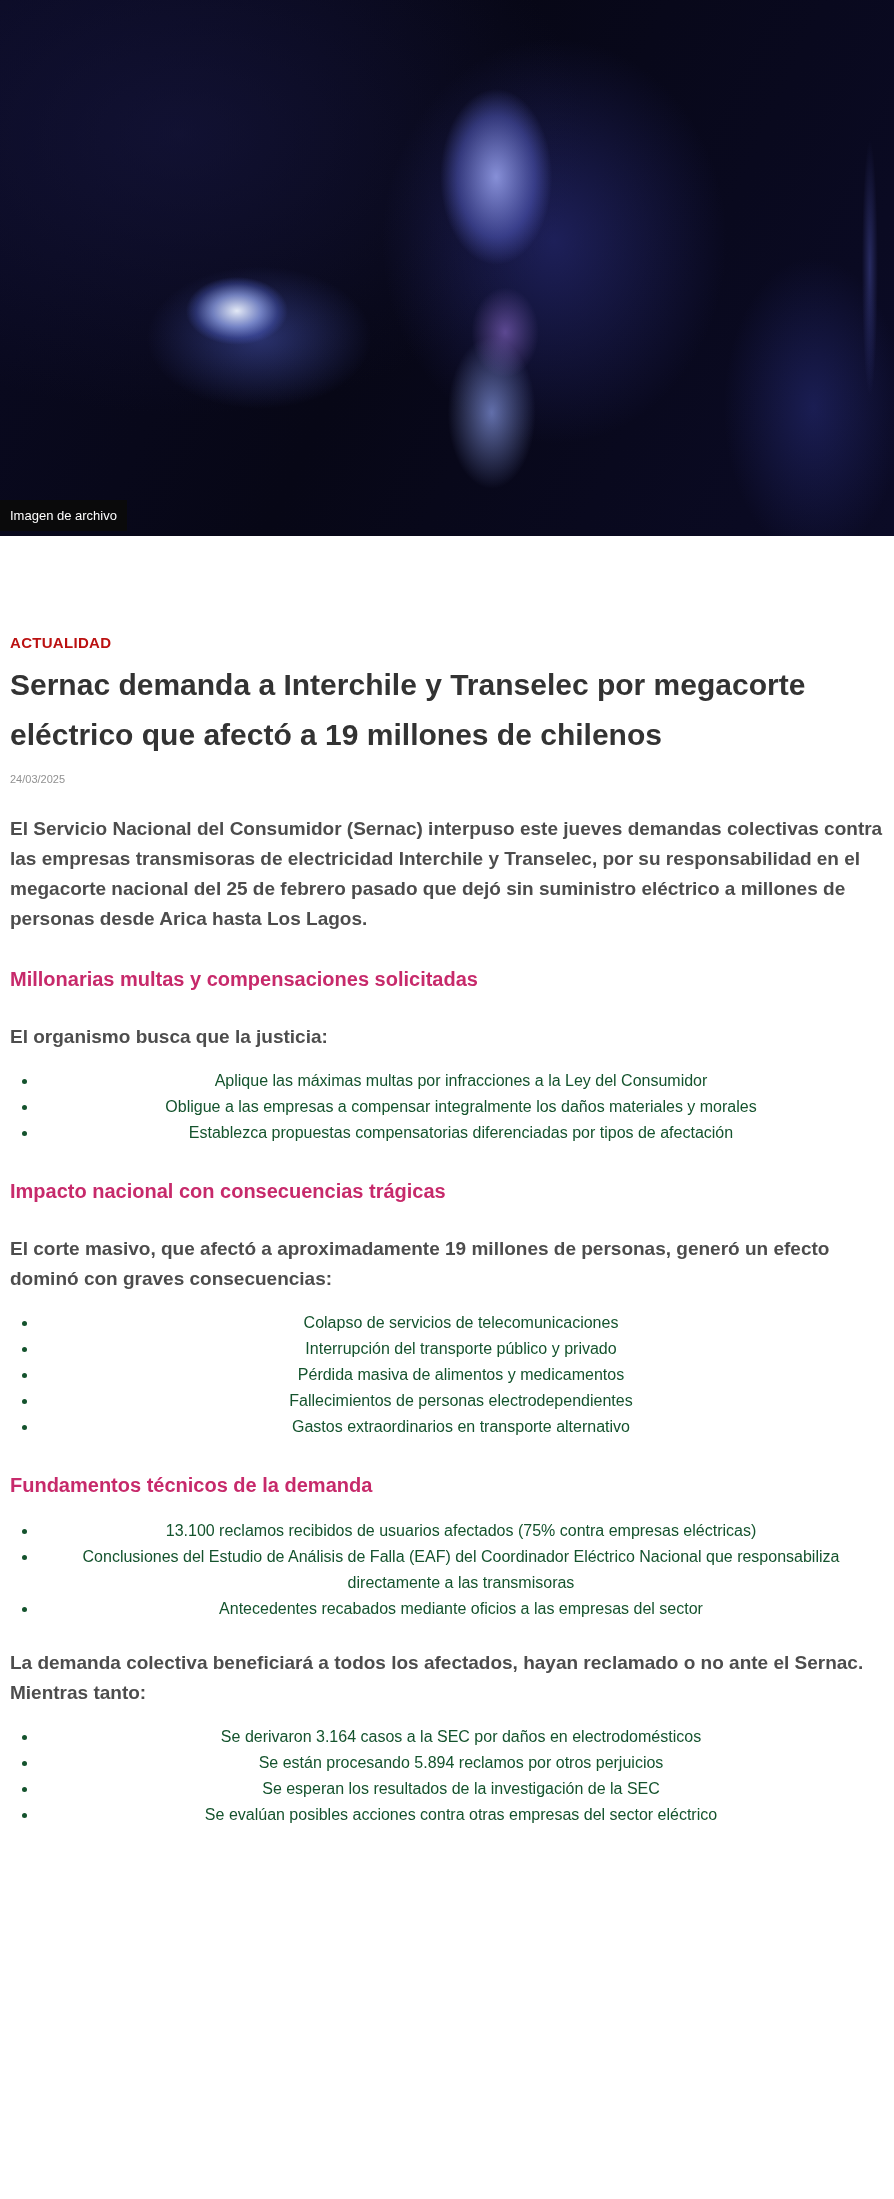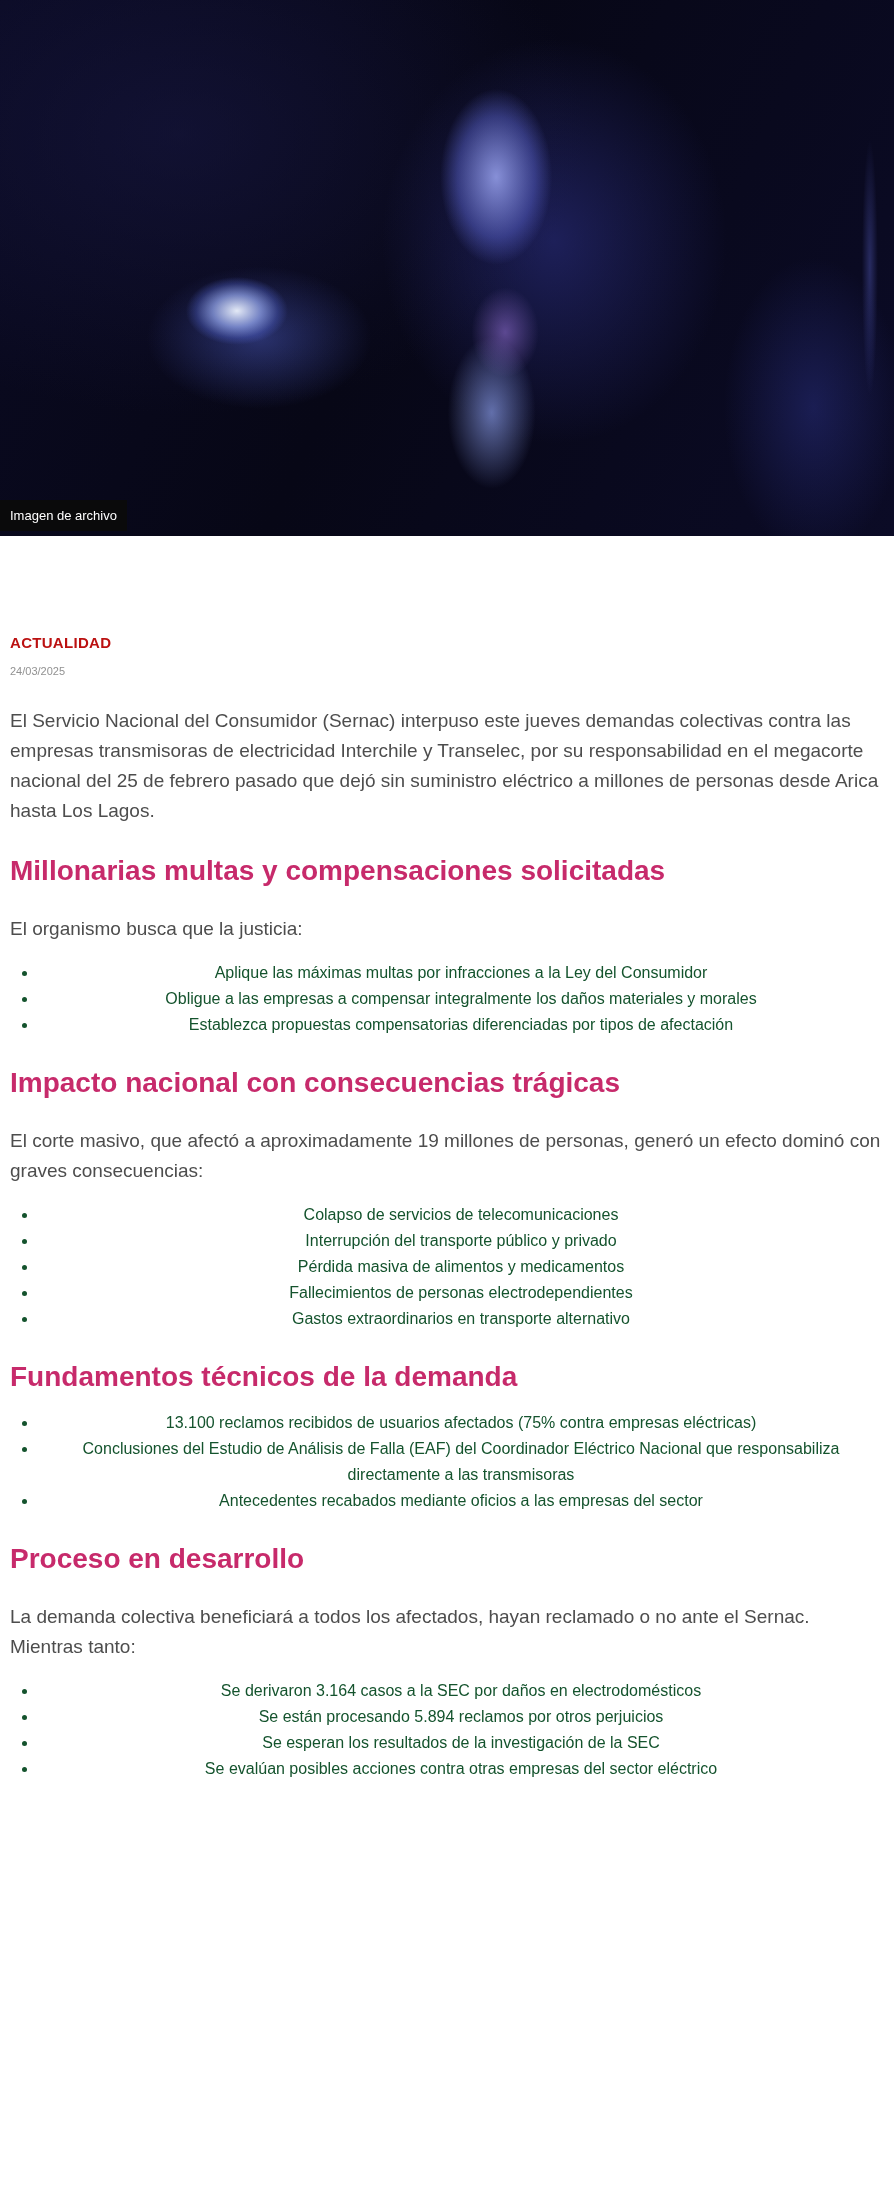--- a/index.html
+++ b/index.html
@@ -74,25 +74,26 @@
     margin-top: 10px;
     color: #919191;
     font-size: 11px;
     line-height: 18px;
   }
   p {
     margin: 26px 0 0;
     color: #4d4d4d;
     font-size: 19px;
     line-height: 30px;
+    font-weight: bold;
   }
   h2.section-heading {
     margin: 28px 0 0;
     color: var(--heading_pink, #c72a6b);
-    font-size: 28px;
+    font-size: 20px;
     line-height: 34px;
     font-weight: bold;
   }
   ul.bullets {
     margin: 16px 0 0;
     padding: 0 0 0 28px;
   }
   ul.bullets li {
     color: #14532d;
     font-size: 16px;
@@ -107,20 +108,21 @@
 
   <figure class="hero" style="margin:0">
     <div></div>
     <figcaption class="hero-caption">Imagen de archivo</figcaption>
   </figure>
 
   <div class="content">
 
     <div class="category">ACTUALIDAD</div>
 
+    <h1 class="title">Sernac demanda a Interchile y Transelec por megacorte eléctrico que afectó a 19 millones de chilenos</h1>
 
     <div class="date">24/03/2025</div>
 
     <p>El Servicio Nacional del Consumidor (Sernac) interpuso este jueves demandas colectivas contra las empresas transmisoras de electricidad Interchile y Transelec, por su responsabilidad en el megacorte nacional del 25 de febrero pasado que dejó sin suministro eléctrico a millones de personas desde Arica hasta Los Lagos.</p>
 
     <section>
       <h2 class="section-heading">Millonarias multas y compensaciones solicitadas</h2>
       <p>El organismo busca que la justicia:</p>
       <ul class="bullets">
         <li>Aplique las máximas multas por infracciones a la Ley del Consumidor</li>
@@ -144,21 +146,20 @@
     <section>
       <h2 class="section-heading">Fundamentos técnicos de la demanda</h2>
       <ul class="bullets">
         <li>13.100 reclamos recibidos de usuarios afectados (75% contra empresas eléctricas)</li>
         <li>Conclusiones del Estudio de Análisis de Falla (EAF) del Coordinador Eléctrico Nacional que responsabiliza directamente a las transmisoras</li>
         <li>Antecedentes recabados mediante oficios a las empresas del sector</li>
       </ul>
     </section>
 
     <section>
-      <h2 class="section-heading">Proceso en desarrollo</h2>
       <p>La demanda colectiva beneficiará a todos los afectados, hayan reclamado o no ante el Sernac. Mientras tanto:</p>
       <ul class="bullets">
         <li>Se derivaron 3.164 casos a la SEC por daños en electrodomésticos</li>
         <li>Se están procesando 5.894 reclamos por otros perjuicios</li>
         <li>Se esperan los resultados de la investigación de la SEC</li>
         <li>Se evalúan posibles acciones contra otras empresas del sector eléctrico</li>
       </ul>
     </section>
 
   </div>

